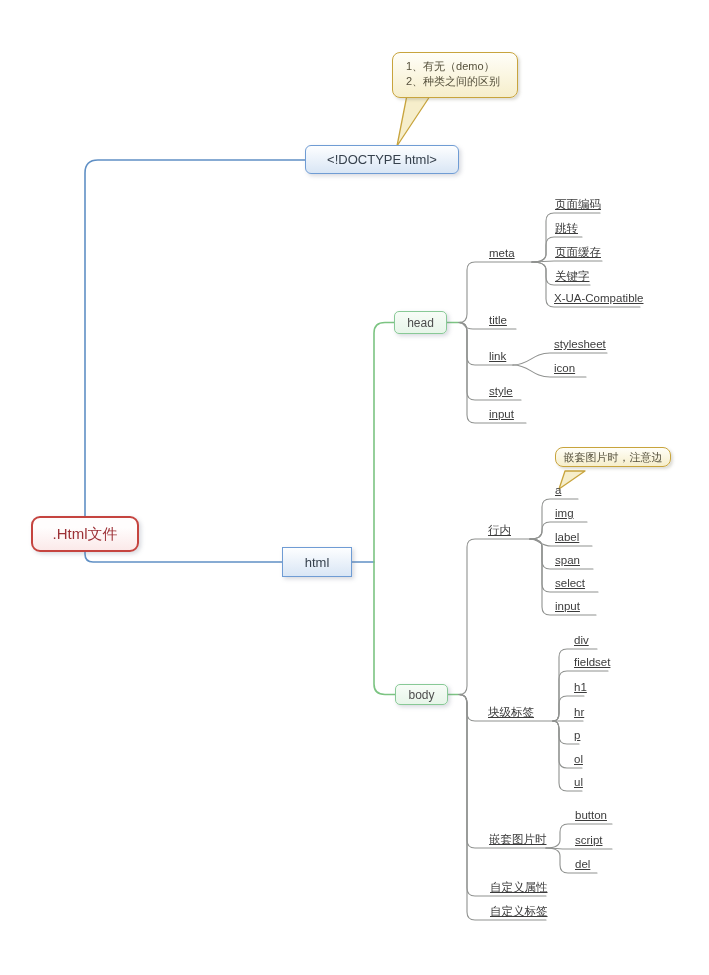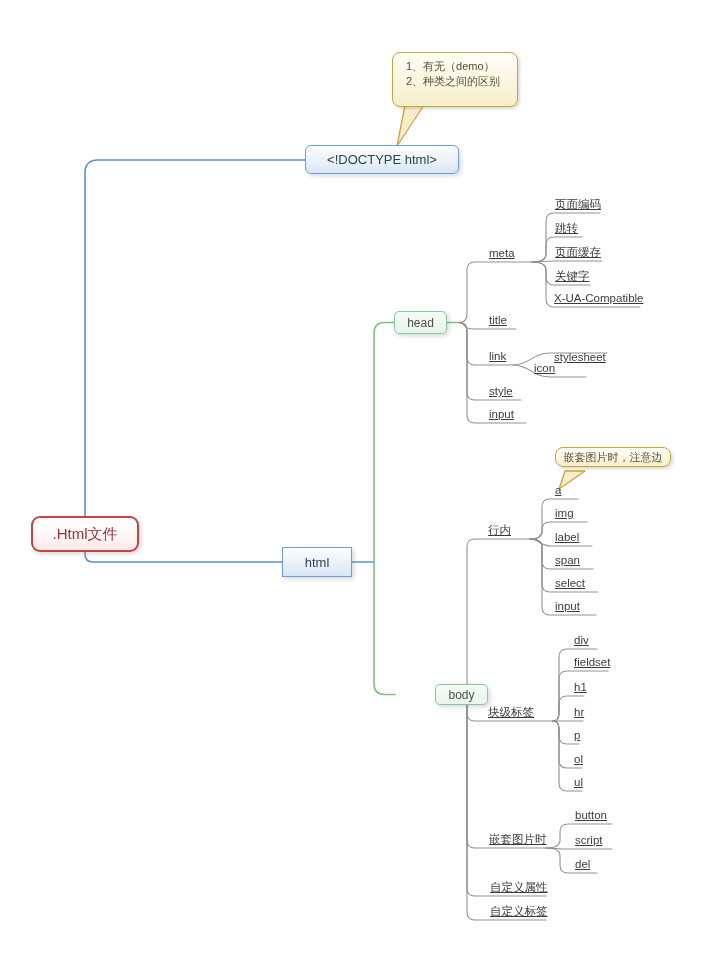--- a/index.html
+++ b/index.html
@@ -112,43 +112,43 @@
   </svg>
 
   <div class="box box-blue" style="left:305px;top:145px;width:154px;height:29px;">&lt;!DOCTYPE html&gt;</div>
 
   <div class="box box-root" style="left:31px;top:516px;width:108px;height:36px;">.Html文件</div>
 
   <div class="box box-blue" style="left:282px;top:547px;width:70px;height:30px;border-radius:0;">html</div>
 
   <div class="box box-green" style="left:394px;top:311px;width:53px;height:23px;">head</div>
 
-  <div class="box box-green" style="left:395px;top:684px;width:53px;height:21px;margin-left:40px;">body</div>
+  <div class="box box-green" style="left:395px;top:684px;width:53px;height:21px;">body</div>
 
-  <div class="callout callout-note1" style="left:392px;top:52px;width:126px;height:55px;">
+  <div class="callout callout-note1" style="left:392px;top:52px;width:126px;height:46px;">
     <div class="cline">1、有无（demo）</div>
     <div class="cline">2、种类之间的区别</div>
   </div>
 
   <div class="callout callout-note2" style="left:555px;top:447px;width:116px;height:20px;">嵌套图片时，注意边</div>
 
   <span class="leaf" style="left:489px;top:246px">meta</span>
   <span class="leaf" style="left:489px;top:313px">title</span>
   <span class="leaf" style="left:489px;top:349px">link</span>
   <span class="leaf" style="left:489px;top:384px">style</span>
   <span class="leaf" style="left:489px;top:407px">input</span>
 
   <span class="leaf" style="left:555px;top:197px">页面编码</span>
   <span class="leaf" style="left:555px;top:221px">跳转</span>
   <span class="leaf" style="left:555px;top:245px">页面缓存</span>
   <span class="leaf" style="left:555px;top:269px">关键字</span>
   <span class="leaf" style="left:554px;top:291px">X-UA-Compatible</span>
 
-  <span class="leaf" style="left:554px;top:350px">stylesheet</span>
-  <span class="leaf" style="left:534px;top:361px">icon</span>
+  <span class="leaf" style="left:554px;top:337px">stylesheet</span>
+  <span class="leaf" style="left:554px;top:361px">icon</span>
 
   <span class="leaf" style="left:488px;top:523px">行内</span>
   <span class="leaf" style="left:488px;top:705px">块级标签</span>
   <span class="leaf" style="left:489px;top:832px">嵌套图片时</span>
   <span class="leaf" style="left:490px;top:880px">自定义属性</span>
   <span class="leaf" style="left:490px;top:904px">自定义标签</span>
 
   <span class="leaf" style="left:555px;top:483px">a</span>
   <span class="leaf" style="left:555px;top:506px">img</span>
   <span class="leaf" style="left:555px;top:530px">label</span>

